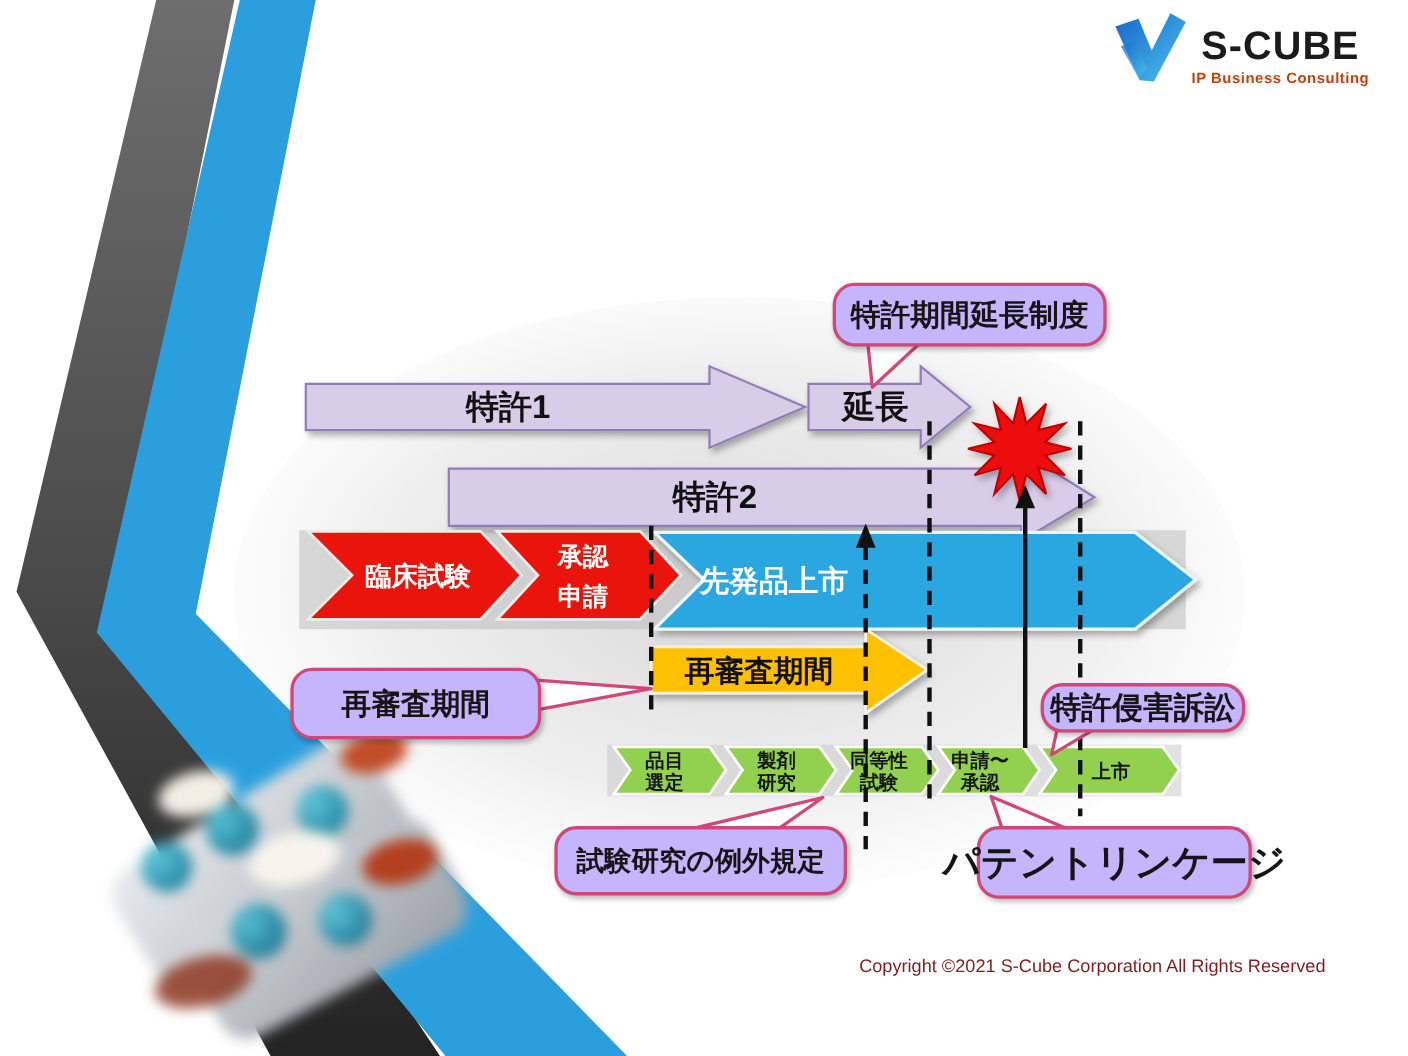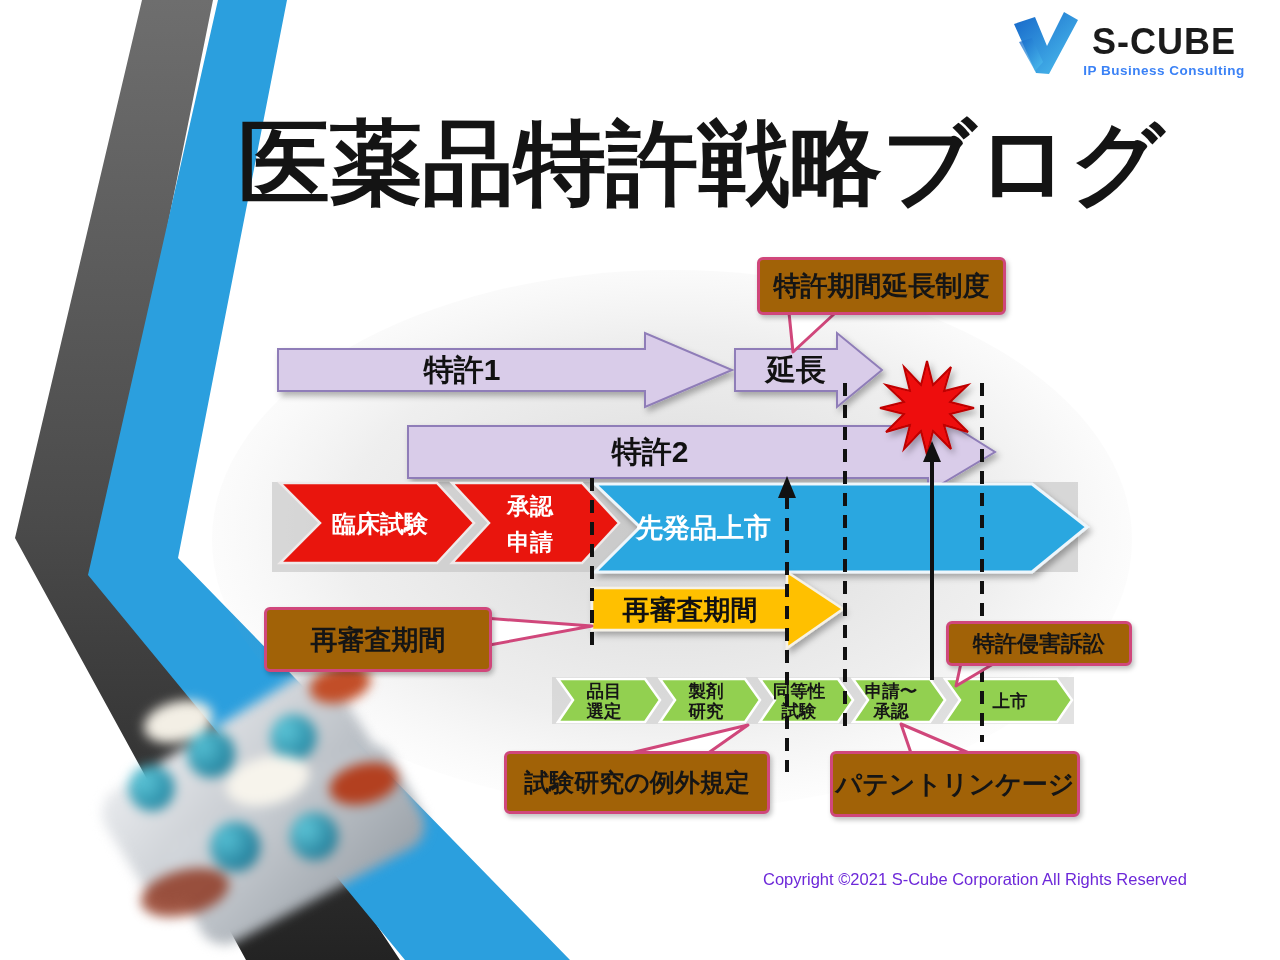--- a/index.html
+++ b/index.html
@@ -6,33 +6,33 @@
   .canvas{position:relative;width:1280px;height:960px;background:#fff;overflow:hidden;
           font-family:"Liberation Sans","DejaVu Sans",sans-serif;}
   .layer{position:absolute;left:0;top:0;}
   
   .slide-title{position:absolute;left:238px;top:104px;width:920px;height:140px;
     font-size:92px;font-weight:900;color:#141414;letter-spacing:0px;line-height:1.3;
     white-space:nowrap;}
   
   .logo-box{position:absolute;left:1064px;top:24px;width:200px;text-align:center;}
   .logo-brand{font-size:36px;font-weight:800;color:#1b1b1b;letter-spacing:1px;line-height:1.0;}
-  .logo-tagline{font-size:13.5px;font-weight:700;color:#3b82f6;margin-top:3px;letter-spacing:.5px;}
+  .logo-tagline{font-size:13.5px;font-weight:700;color:#c2410c;margin-top:3px;letter-spacing:.5px;}
   
-  .callout{position:absolute;background:#a16207;border:3px solid #d0477b;border-radius:6px;
+  .callout{position:absolute;background:#c4b5fd;border:3px solid #d0477b;border-radius:20px;
     display:flex;align-items:center;justify-content:center;font-weight:800;color:#151515;
     box-shadow:2px 3px 5px rgba(0,0,0,.25);white-space:nowrap;}
   .c1{left:757px;top:257px;width:243px;height:52px;font-size:27px;}
   .c2{left:264px;top:607px;width:222px;height:59px;font-size:27px;}
   .c3{left:504px;top:751px;width:260px;height:57px;font-size:25px;font-family:Liberation Serif, serif;}
-  .c4{left:830px;top:751px;width:244px;height:60px;font-size:26px;}
-  .c5{left:946px;top:621px;width:180px;height:39px;font-size:22px;}
+  .c4{left:888px;top:751px;width:244px;height:60px;font-size:34px;}
+  .c5{left:946px;top:621px;width:180px;height:39px;font-size:28px;}
   
-  .copyright{position:absolute;left:745px;top:870px;width:460px;text-align:center;
-    font-size:16.5px;color:#6d28d9;font-weight:500;}
+  .copyright{position:absolute;left:745px;top:870px;width:460px;text-align:right;
+    font-size:16.5px;color:#7f1d1d;font-weight:500;}
   
   .pills{position:absolute;left:78px;top:662px;width:380px;height:260px;filter:blur(6px);
     transform:rotate(-14deg);}
   .pills div{position:absolute;border-radius:50%;}
   .blister{border-radius:26px !important;}
   
   text{font-family:"Liberation Sans","DejaVu Sans",sans-serif;font-weight:bold;}
 </style>
 </head>
 <body>
@@ -147,21 +147,20 @@
     <div style="left:250px;top:125px;width:70px;height:40px;background:#b34020;"></div>
     <div style="left:40px;top:185px;width:90px;height:45px;background:#8c2f18;opacity:.8;"></div>
   </div>
 
   <div class="callout c1">特許期間延長制度</div>
   <div class="callout c2">再審査期間</div>
   <div class="callout c3">試験研究の例外規定</div>
   <div class="callout c4">パテントリンケージ</div>
   <div class="callout c5">特許侵害訴訟</div>
 
-  <div class="slide-title">医薬品特許戦略ブログ</div>
 
   <div class="logo-box">
     <div class="logo-brand">S-CUBE</div>
     <div class="logo-tagline">IP Business Consulting</div>
   </div>
 
   <div class="copyright">Copyright ©2021 S-Cube Corporation All Rights Reserved</div>
 </div>
 
 </body></html>

